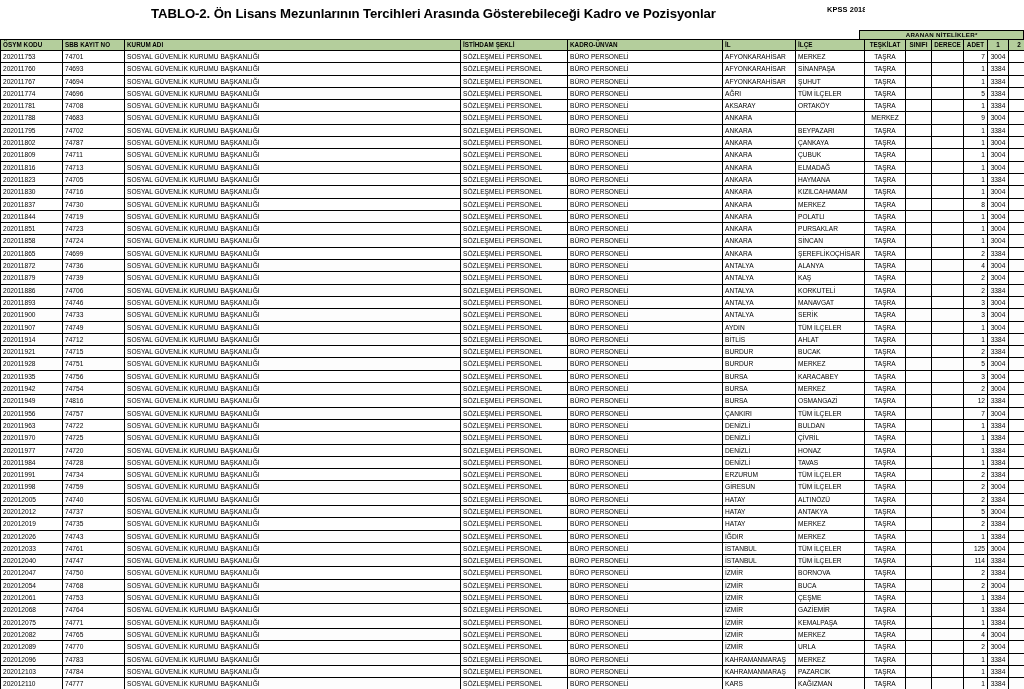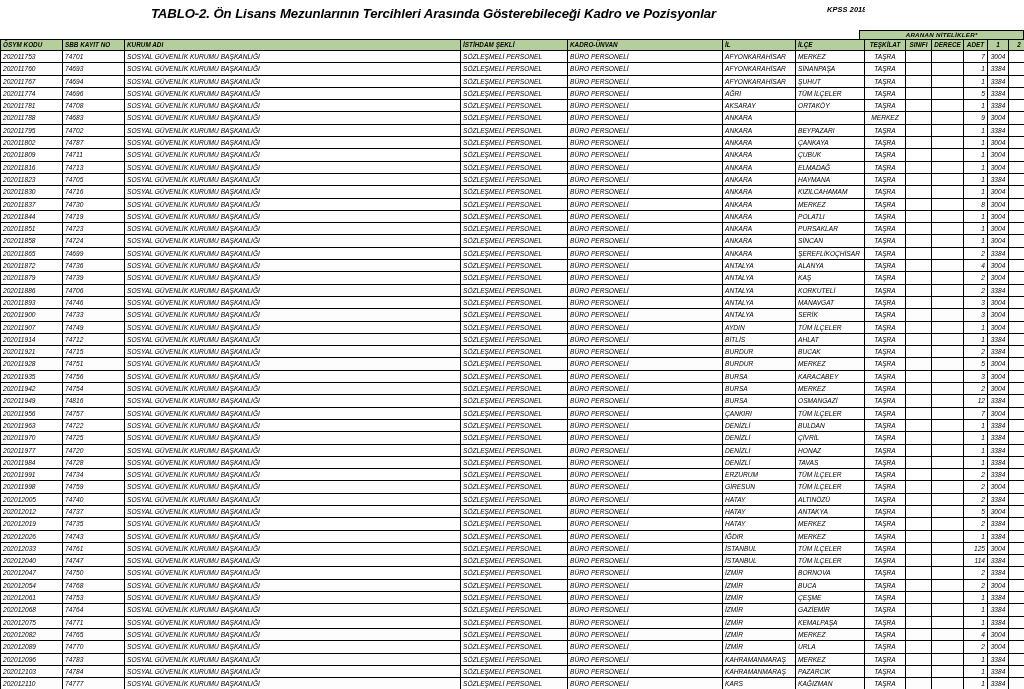--- a/index.html
+++ b/index.html
@@ -15,21 +15,20 @@
     font-family: "Liberation Sans", sans-serif;
     color: #000000;
     -webkit-font-smoothing: antialiased;
   }
 
   .page {
     position: relative;
     width: 867px;
     height: 689px;
     box-sizing: border-box;
-    font-style: italic;
   }
 
   
   .title-band {
     position: relative;
     height: 30px;
   }
   .doc-title {
     position: absolute;
     left: 0;

